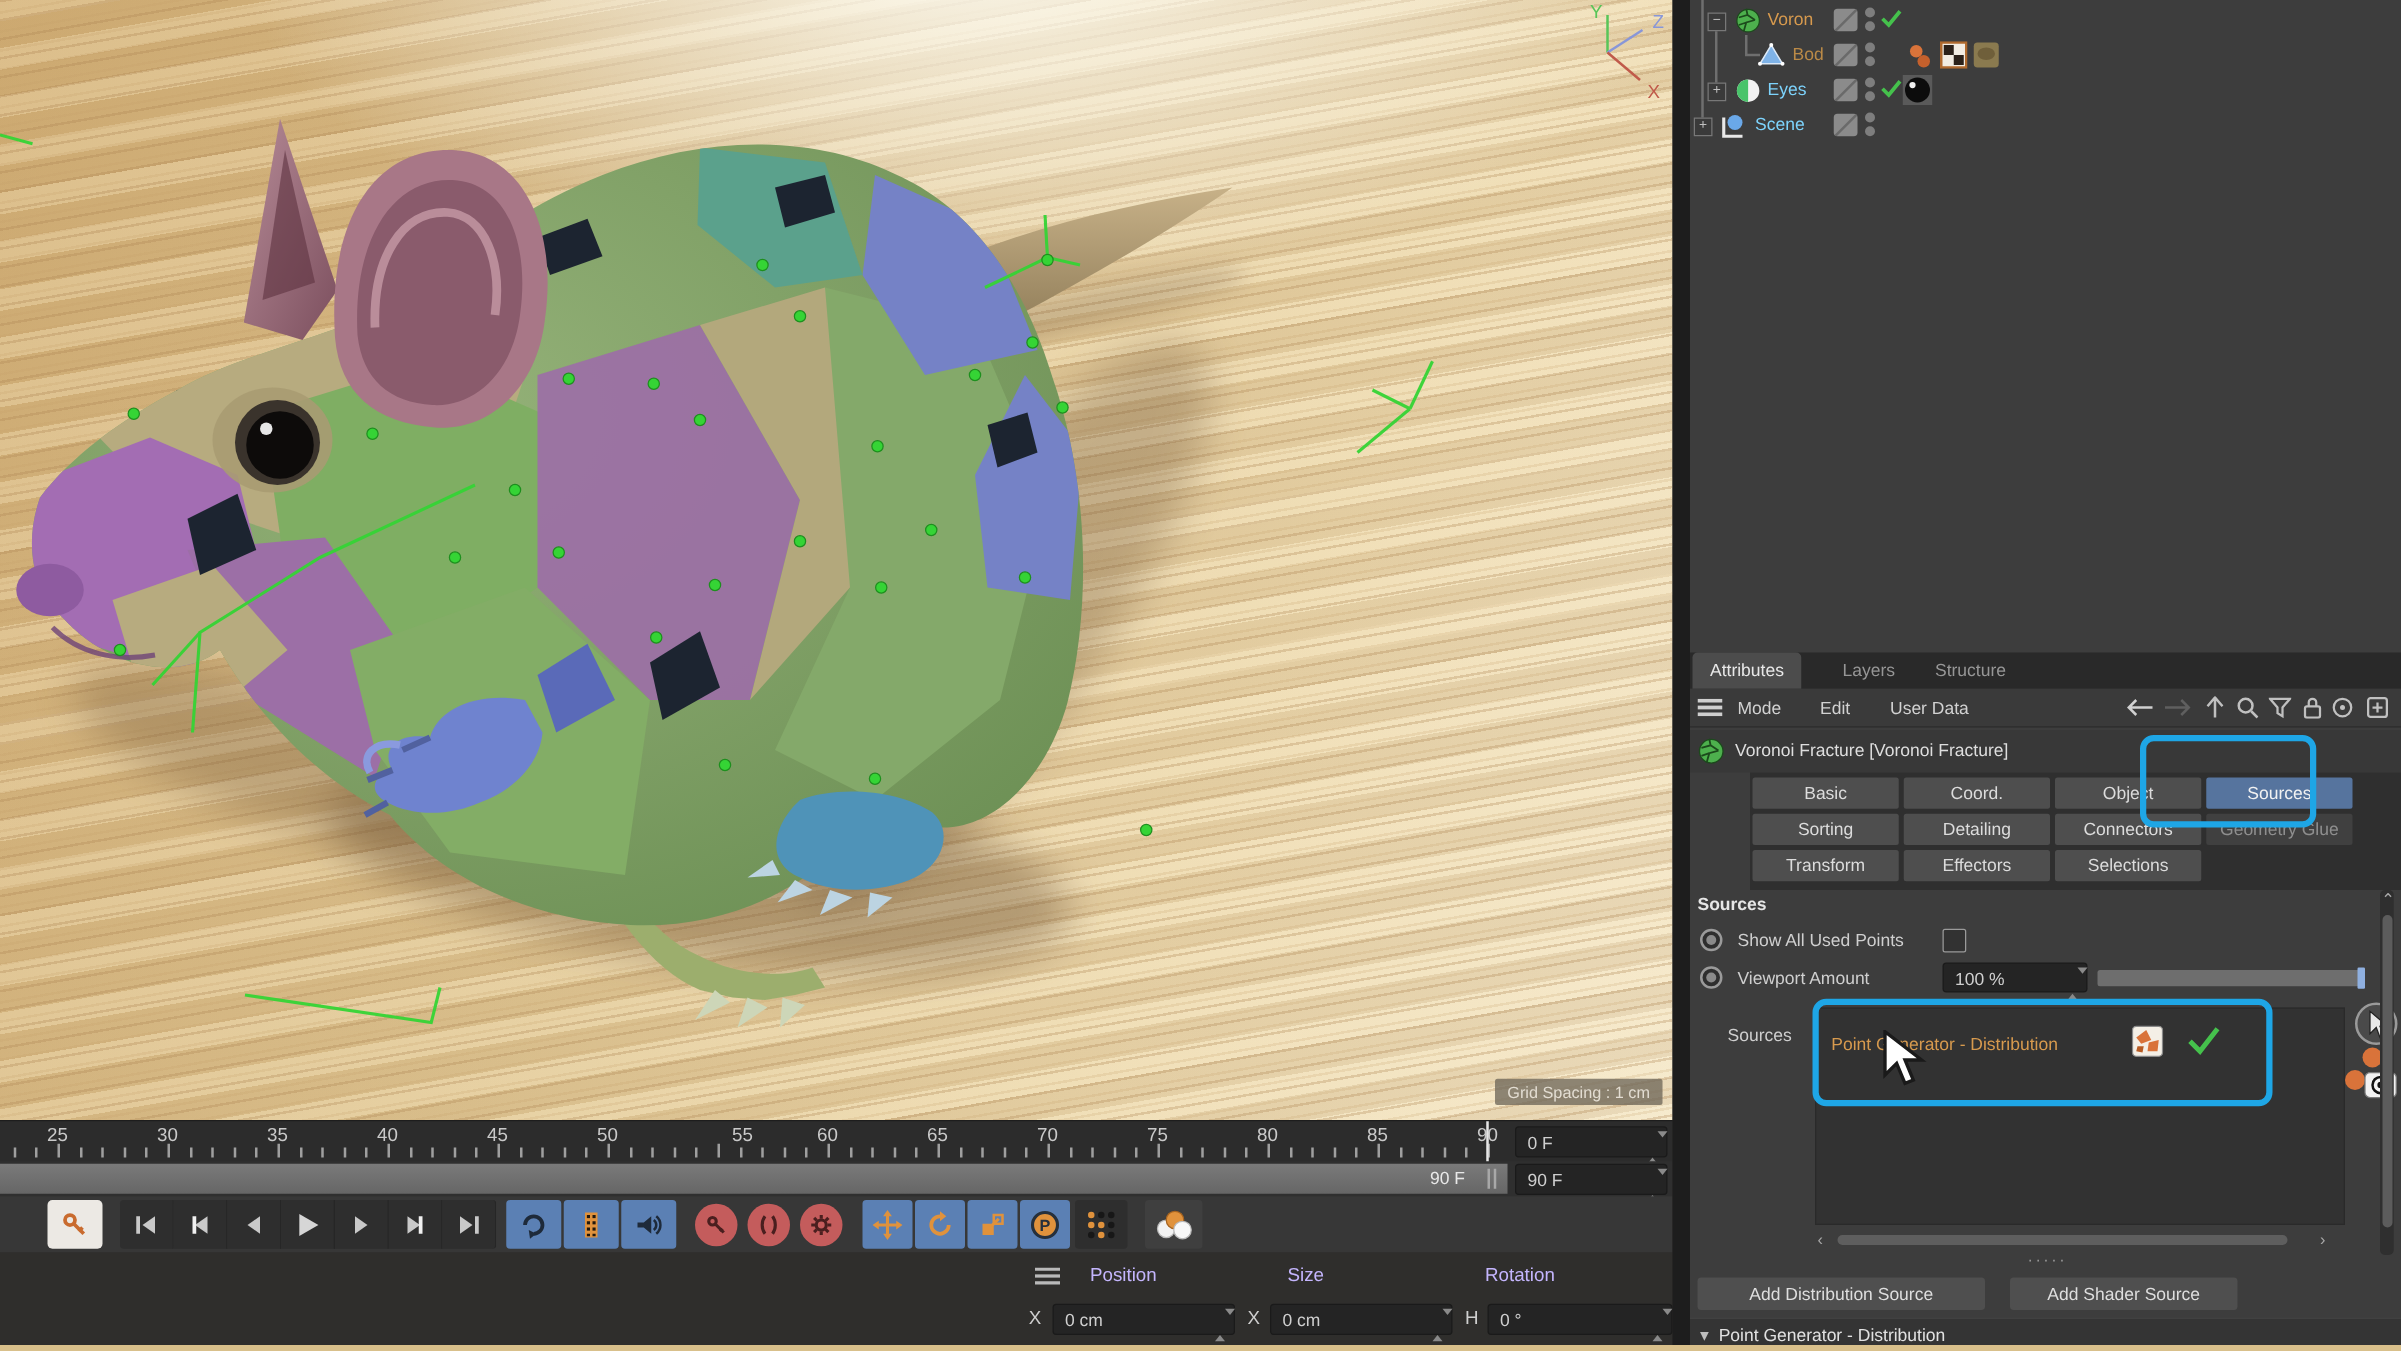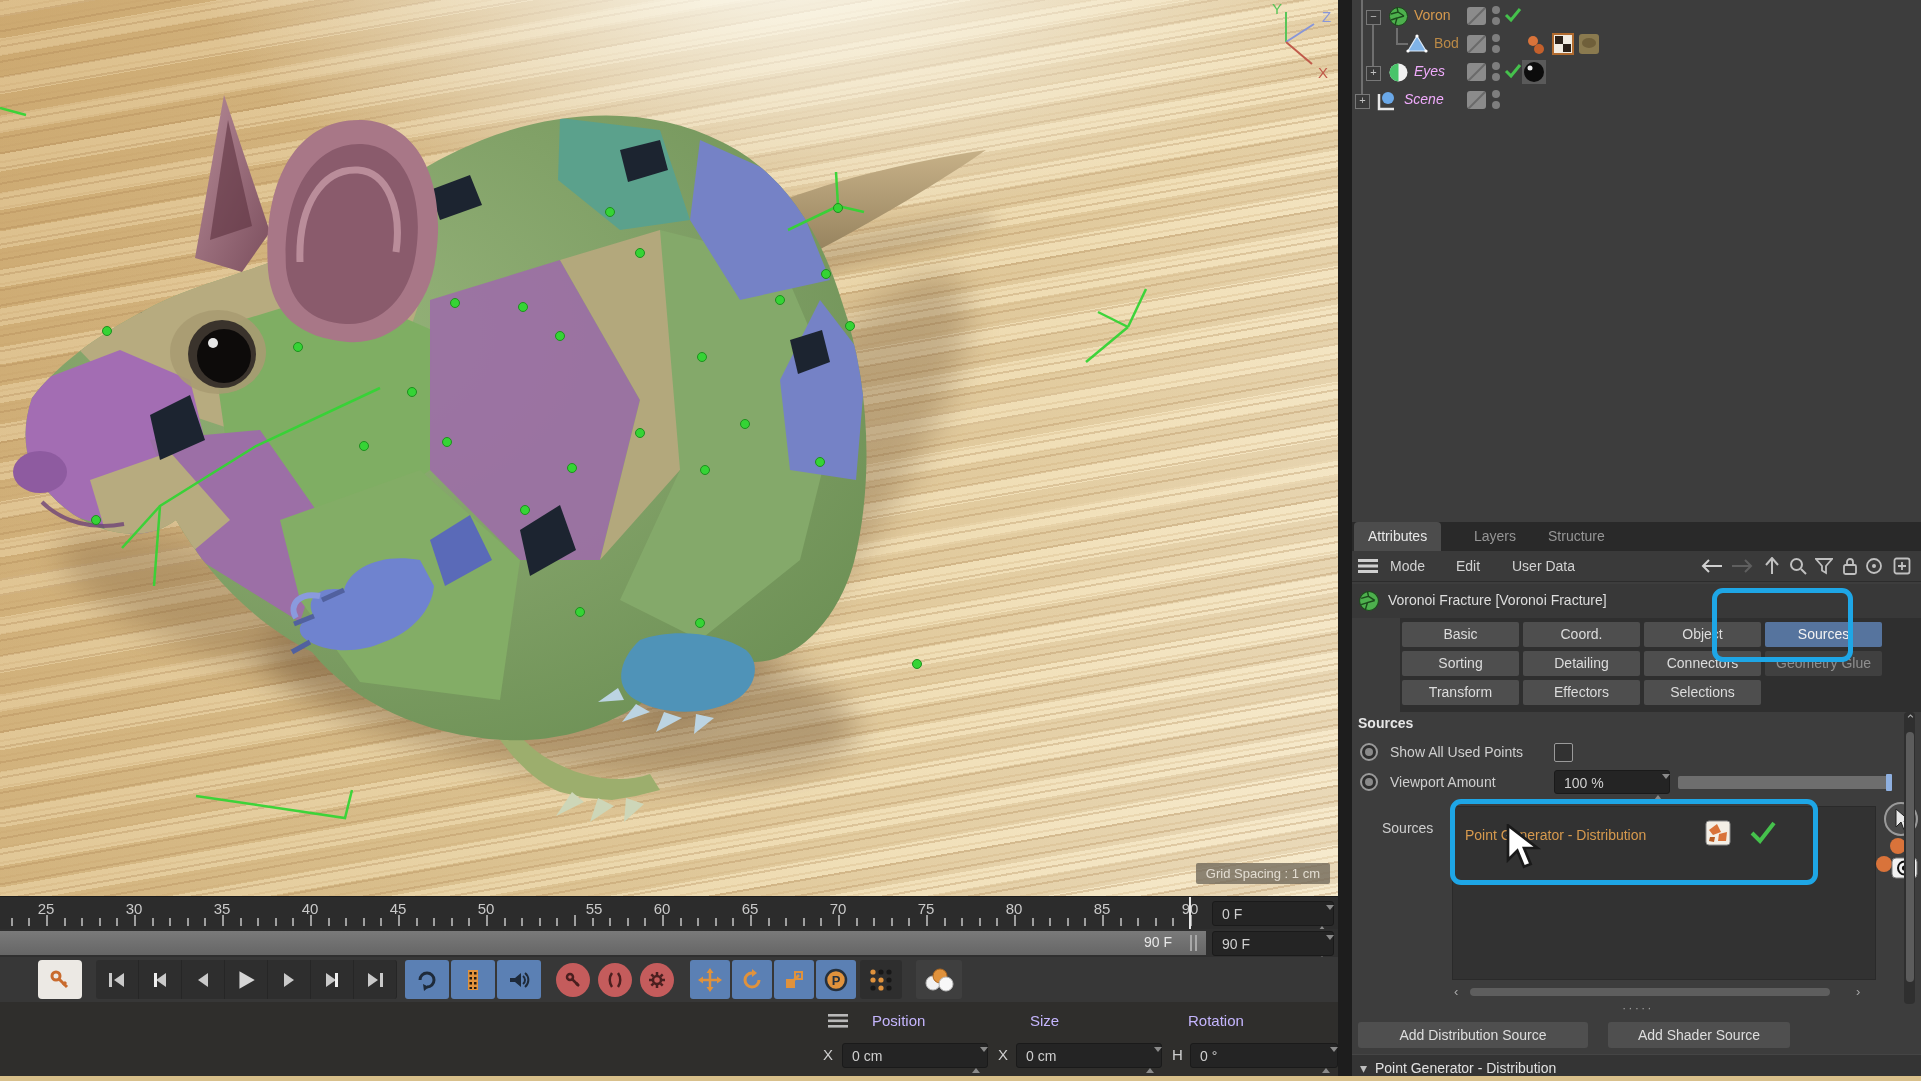--- a/index.html
+++ b/index.html
@@ -49,21 +49,21 @@
   
   #coords .hdr{position:absolute;top:0;font-size:15px;color:#c4b5fd;}
   #coords .axis{position:absolute;top:34px;font-size:15px;color:#cfcfcf;}
 
   
   #panel{left:1352px;top:0;width:569px;height:1081px;background:#3d3d3d;}
   #divider{left:1338px;top:0;width:14px;height:1081px;background:#1d1d1d;}
   .om-row{position:absolute;left:0;width:569px;height:28px;}
   .om-label{position:absolute;top:5px;font-size:14px;}
   .orange{color:var(--orange_text);}
-  .white{color:#f0abfc;font-style:italic;}
+  .white{color:#7dd3fc;}
   .layer-sq{position:absolute;top:5px;width:19px;height:18px;background:#8b8b8b;border-radius:3px;overflow:hidden;}
   .layer-sq:after{content:"";position:absolute;left:-3px;top:7px;width:28px;height:2px;background:#6a6a6a;transform:rotate(-45deg);}
   .dot2{position:absolute;width:8px;height:8px;border-radius:50%;background:#7e7e7e;}
   .ebox{position:absolute;top:8px;width:13px;height:13px;background:#3a3a3a;border:1px solid #787878;
     color:#c0c0c0;font-size:11px;line-height:11px;text-align:center;}
   .tree{position:absolute;background:#6f6f6f;}
 
   #attr-tabs{position:absolute;left:0;top:522px;width:569px;height:29px;background:#292929;}
   .atab{position:absolute;top:0;height:29px;font-size:14px;line-height:29px;padding:0 14px;color:#969696;}
   .atab.active{background:#4c4c4c;color:#e8e8e8;border-radius:4px 4px 0 0;}

